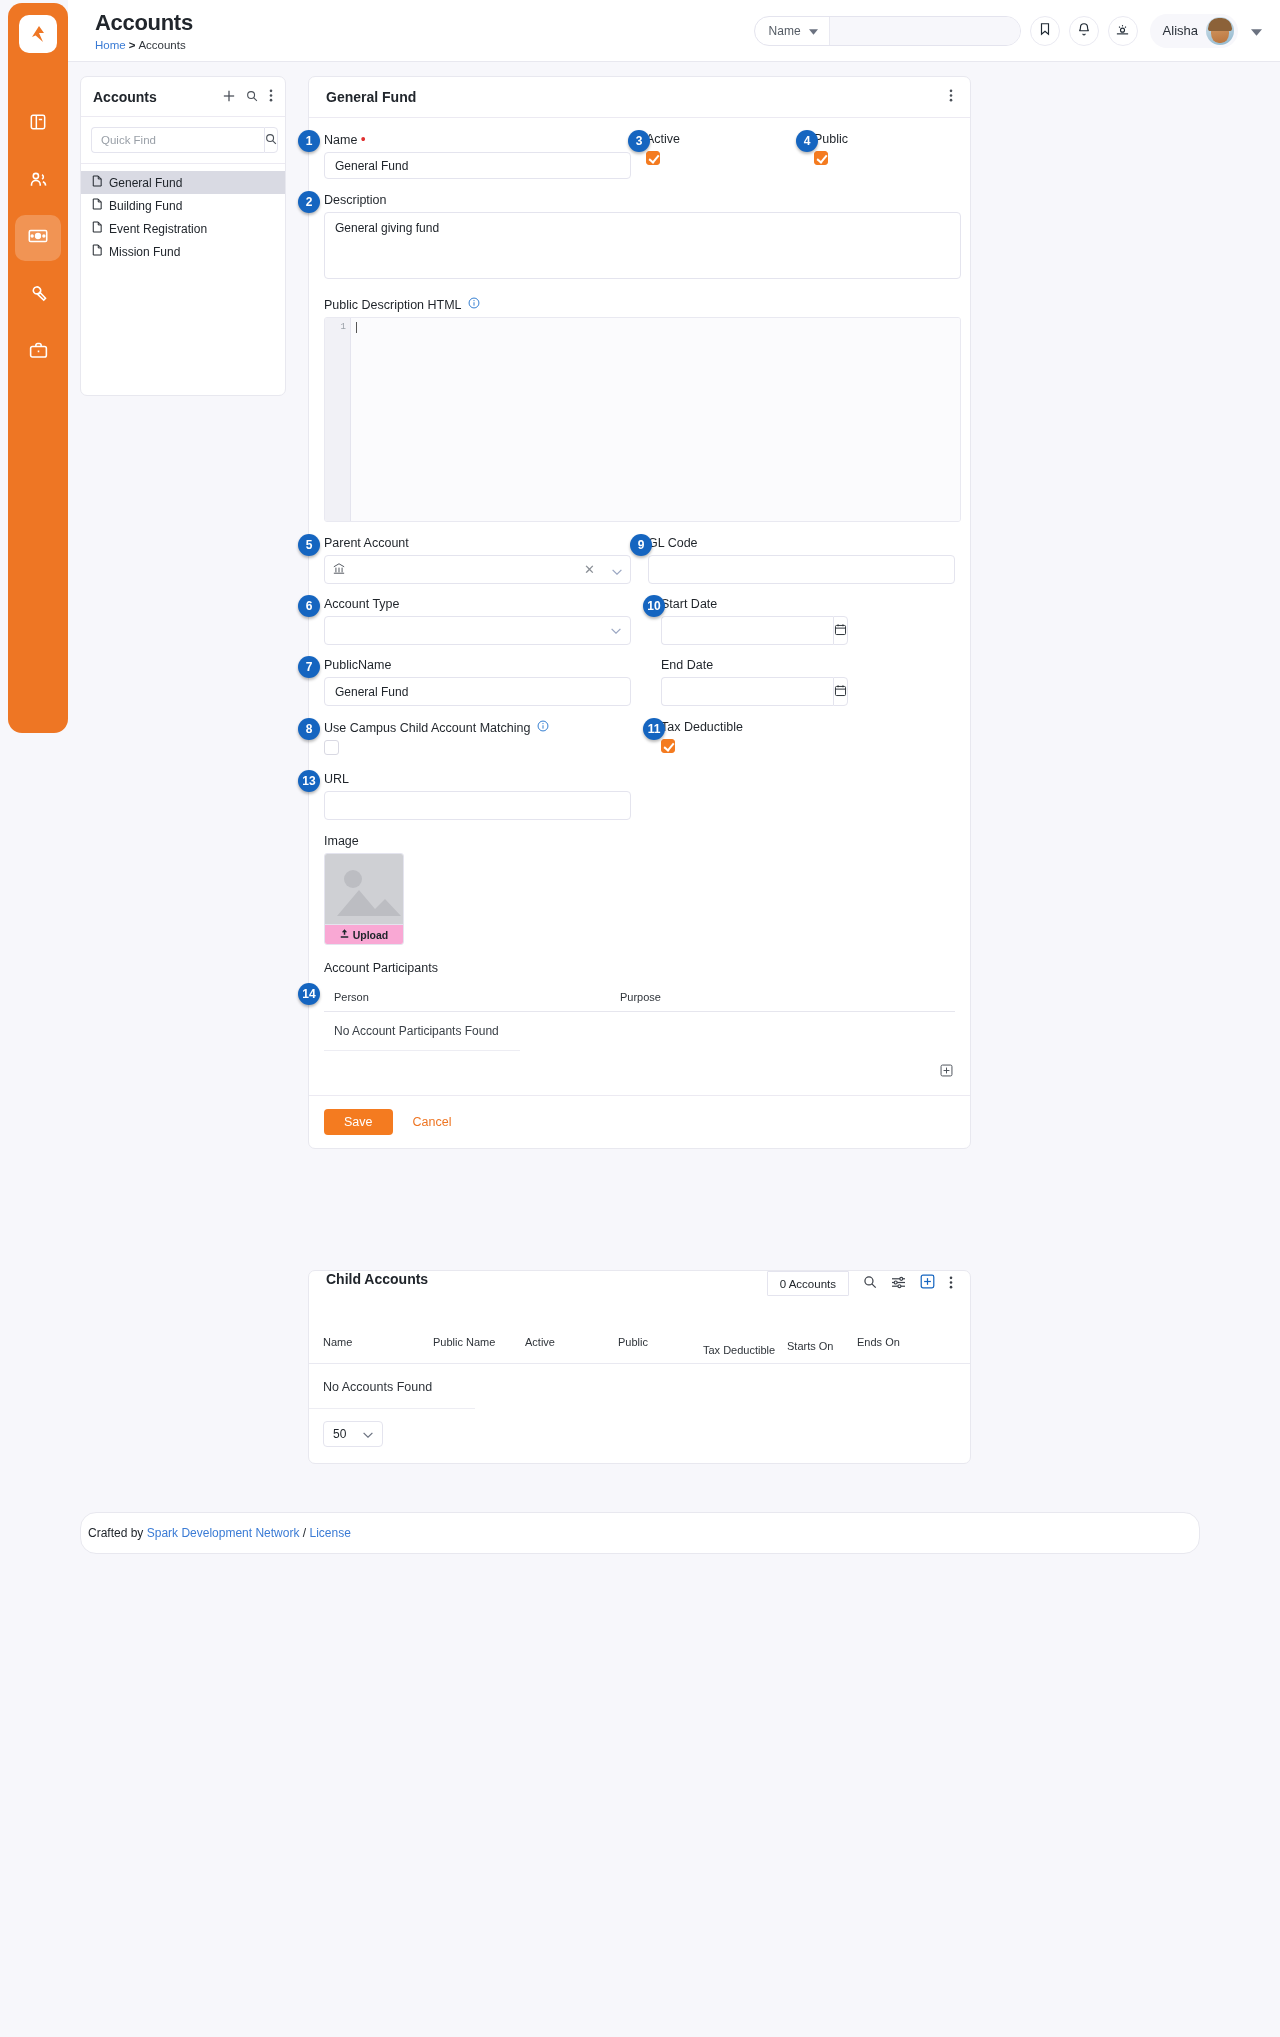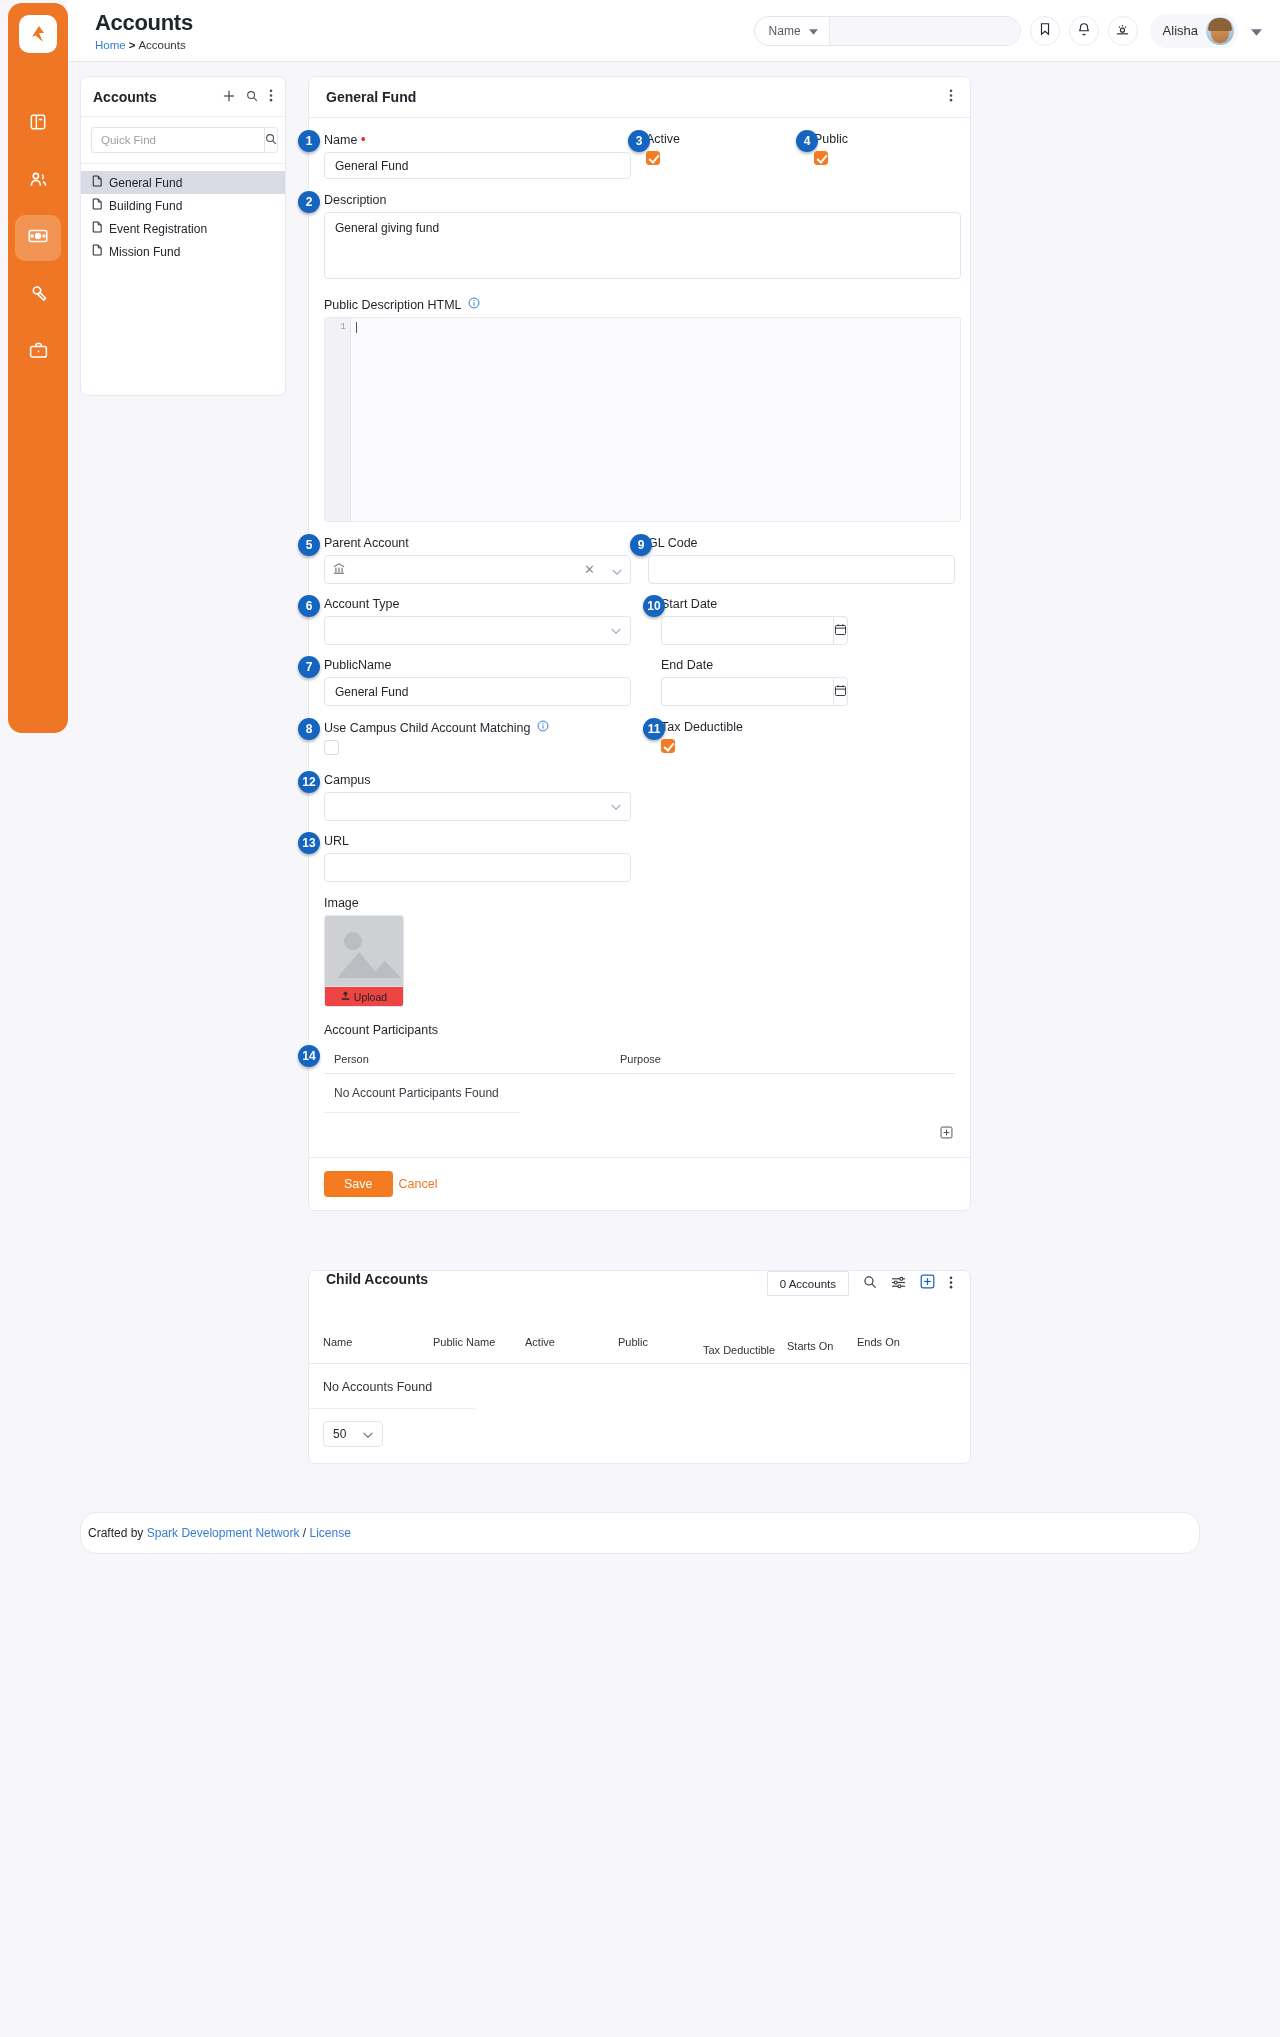--- a/index.html
+++ b/index.html
@@ -188,34 +188,34 @@
     width:32px;height:29px;border:1px solid #e4e4ee;border-radius:0 4px 4px 0;background:#fff;
     display:flex;align-items:center;justify-content:center;cursor:pointer;padding:0;
   }
 
   .img-box{
     width:80px;border:1px solid #e4e4ee;border-radius:3px;overflow:hidden;background:#fff;
   }
   .img-ph{ height:70px;background:#cfd0d4;position:relative; }
   .upload-btn{
     height:20px;display:flex;align-items:center;justify-content:center;gap:4px;
-    font-size:10.5px;border-top:1px solid #e4e4ee;background:#ef4444;cursor:pointer;color:#21262c;
+    font-size:10.5px;border-top:1px solid #e4e4ee;background:#f9a8d4;cursor:pointer;color:#21262c;font-weight:bold;
   }
 
   .sect-title{ font-size:12.5px;color:#1f242a; }
   .grid-head{
     display:flex;border-bottom:1px solid #e6e6ee;padding:0 10px 7px 10px;
     font-size:11.5px;color:#33383e;
   }
   .empty-row{
     padding:12px 10px;font-size:12px;color:#3b4148;border-bottom:1px solid #ededf3;width:196px;
   }
 
   .card-foot{
-    border-top:1px solid #eceaf2;padding:13px 15px;display:flex;align-items:center;
+    border-top:1px solid #eceaf2;padding:13px 15px;display:flex;align-items:center;gap:14px;
   }
   .btn-save{
     background:#f47b20;color:#fff;border:0;border-radius:4px;height:26px;padding:0 20px;
     font-size:12.5px;cursor:pointer;font-family:"Liberation Sans", sans-serif;
   }
   .btn-cancel{ color:#ee7624;font-size:12.5px;background:none;border:0;cursor:pointer;
     font-family:"Liberation Sans", sans-serif; }
 
   
   .child-card{
@@ -598,32 +598,20 @@
         </label>
         <span class="chk" style="width:15px;height:15px;"></span>
       </div>
       <div style="position:relative;">
         <span class="badge" style="left:-18px;top:-2px;">11</span>
         <label class="lbl">Tax Deductible</label>
         <span class="chk on"></span>
       </div>
     </div>
 
-    <div style="position:relative;margin-top:14px;">
-      <span class="badge" style="left:-26px;top:-2px;">12</span>
-      <label class="lbl">Campus</label>
-      <div class="sel-box">
-        <span></span>
-        <span class="sel-caret">
-          <svg width="10" height="6" viewBox="0 0 10 6" fill="none" stroke="#9aa6c2" stroke-width="1.2">
-              <path d="M.6.8 5 5.2 9.4.8"></path>
-            </svg>
-        </span>
-      </div>
-    </div>
 
     <div style="position:relative;margin-top:13px;">
       <span class="badge" style="left:-26px;top:-2px;">13</span>
       <label class="lbl">URL</label>
       <input class="tin" style="height: 29px;">
     </div>
 
     <div style="margin-top:14px;">
       <label class="lbl">Image</label>
       <div class="img-box">

